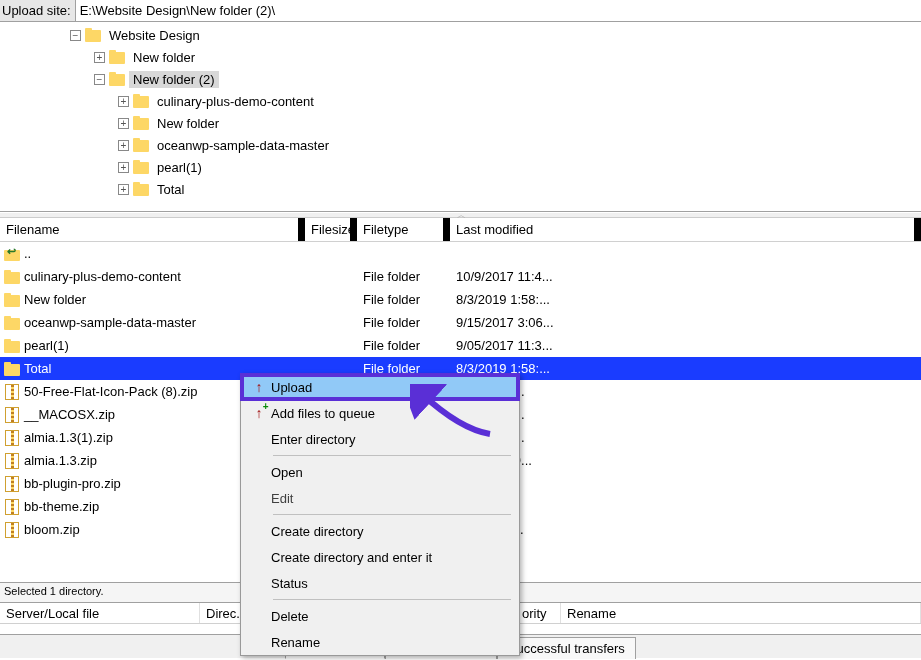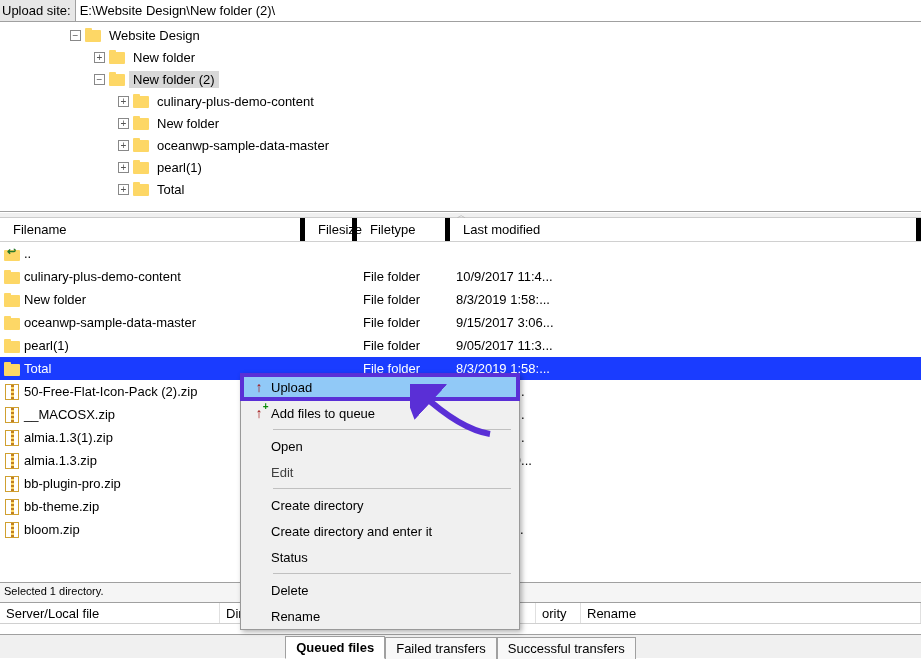--- a/index.html
+++ b/index.html
@@ -119,22 +119,22 @@
 }
 .splitter-grip { color:#aaa; font-size:9px; letter-spacing: -2px;}
 .list-header {
   display: flex;
   height: 24px;
   border-bottom: 1px solid #d0d0d0;
   font-weight: normal;
   background: #fff;
 }
 .list-header .col {
-  border-right: 5px solid #000000;
-  padding: 4px 13px;
+  border-right: 7px solid #000000;
+  padding: 4px 6px;
   display:flex;
   align-items:center;
 }
 .col-filename { width: 305px; }
 .col-filesize { width: 52px; }
 .col-filetype { width: 93px; }
 .col-modified { flex: 1; }
 .file-list {
   height: 340px;
   overflow: hidden;
@@ -180,21 +180,21 @@
   display: flex;
   height: 22px;
   border-top: 1px solid #a0a0a0;
   border-bottom: 1px solid #d0d0d0;
   background: #fff;
 }
 .transfer-header .tcol {
   border-right: 1px solid #e0e0e0;
   padding: 3px 6px;
 }
-.tcol-file { width: 220px; }
+.tcol-file { width: 200px; }
 .tcol-dir { width: 65px; }
 .tcol-gap { width: 251px; border-right: none;}
 .tcol-prio { width: 45px; }
 .tcol-status { flex: 1; }
 .tabs {
   display: flex;
   height: 24px;
   border-top: 1px solid #a0a0a0;
   background: #f0f0f0;
   align-items: flex-end;
@@ -397,21 +397,21 @@
         <span class="folder-icon"></span>
         <span>Total</span>
       </div>
     <div class="cell size"></div>
     <div class="cell type">File folder</div>
     <div class="cell mod">8/3/2019 1:58:...</div>
   </div>
   <div class="file-row">
     <div class="cell name">
         <span class="zip-icon"></span>
-        <span>50-Free-Flat-Icon-Pack (2).zip</span>
+        <span>50-Free-Flat-Icon-Pack (8).zip</span>
       </div>
     <div class="cell size"></div>
       <div class="cell type"></div>
     <div class="cell mod">2016 1:41...</div>
   </div>
   <div class="file-row">
     <div class="cell name">
         <span class="zip-icon"></span>
         <span>__MACOSX.zip</span>
       </div>
@@ -489,20 +489,24 @@
     <span class="menu-icon-slot">
         <span class="upload-arrow">↑</span>
       </span>
     <span>Upload</span>
   </div>
   <div class="menu-item">
     <span class="menu-icon-slot">
         <span class="queue-arrow">↑<span class="queue-plus">+</span></span>
       </span>
     <span>Add files to queue</span>
+  </div>
+  <div class="menu-item">
+    <span class="menu-icon-slot"></span>
+    <span>Enter directory</span>
   </div>
   <div class="menu-sep"></div>
   <div class="menu-item">
     <span class="menu-icon-slot"></span>
     <span>Open</span>
   </div>
   <div class="menu-item disabled">
     <span class="menu-icon-slot"></span>
     <span>Edit</span>
   </div>

